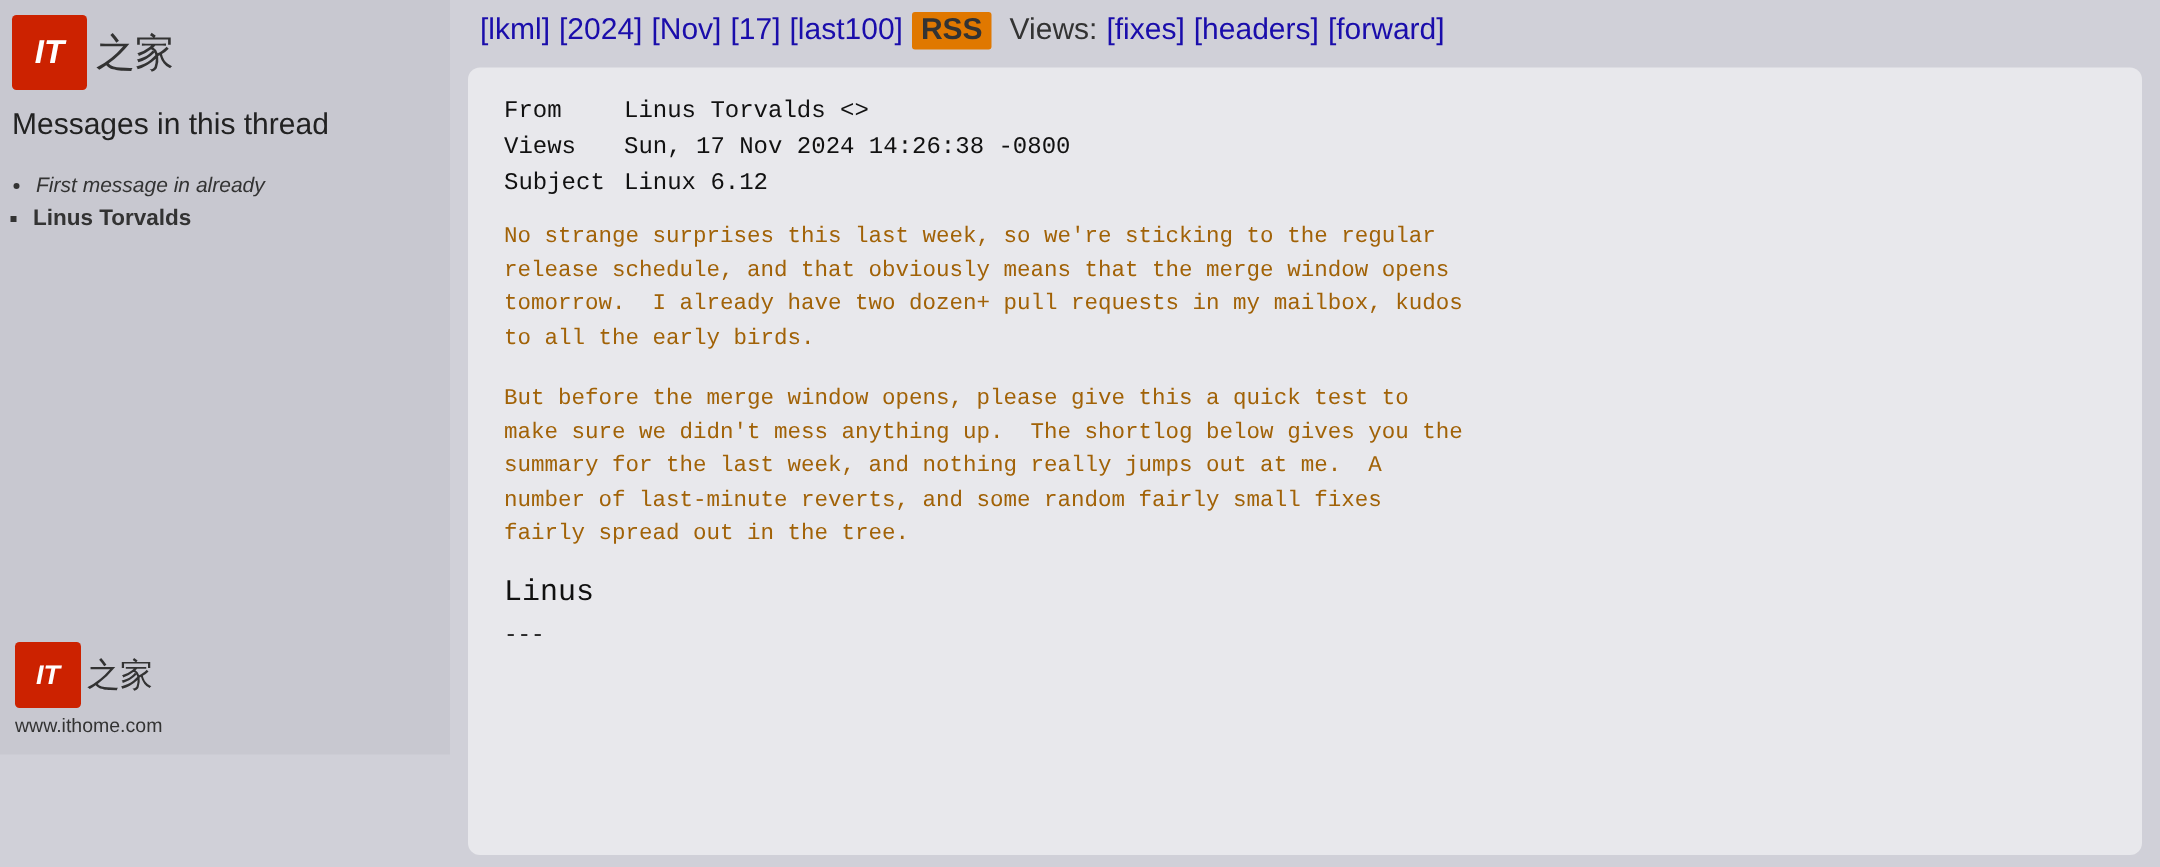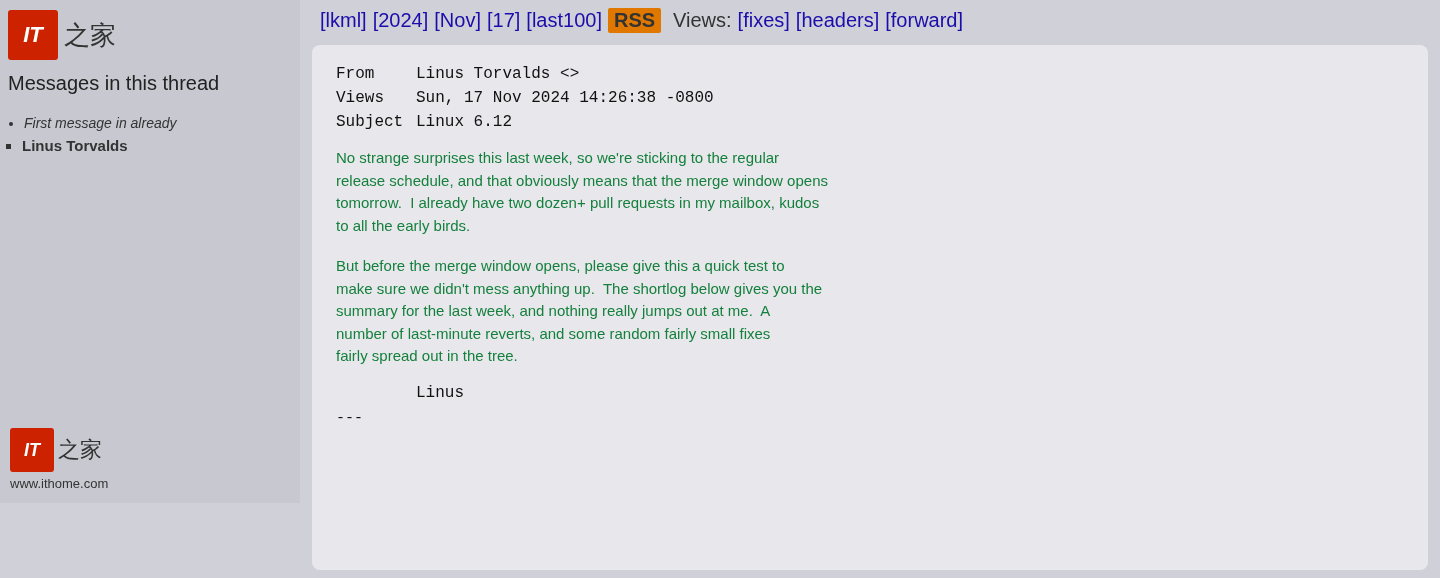--- a/index.html
+++ b/index.html
@@ -205,33 +205,32 @@
       width: 80px;
       min-width: 80px;
       color: #111;
     }
 
     .header-value {
       color: #111;
     }
 
     .email-body {
-      font-family: Liberation Sans, sans-serif;
-      font-size: 15px;
-      color: #15803d;
+      font-family: Liberation Mono, monospace;
+      font-size: 15px;
+      color: #a16207;
       line-height: 1.5;
       white-space: pre-wrap;
     }
 
     .email-signature {
       font-family: 'Courier New', Courier, monospace;
-      font-size: 16px;
+      font-size: 20px;
       color: #111;
       margin-top: 16px;
-      margin-left: 80px;
     }
 
     .email-separator {
       font-family: 'Courier New', Courier, monospace;
       font-size: 15px;
       color: #111;
       margin-top: 8px;
     }
   </style>
 </head>

